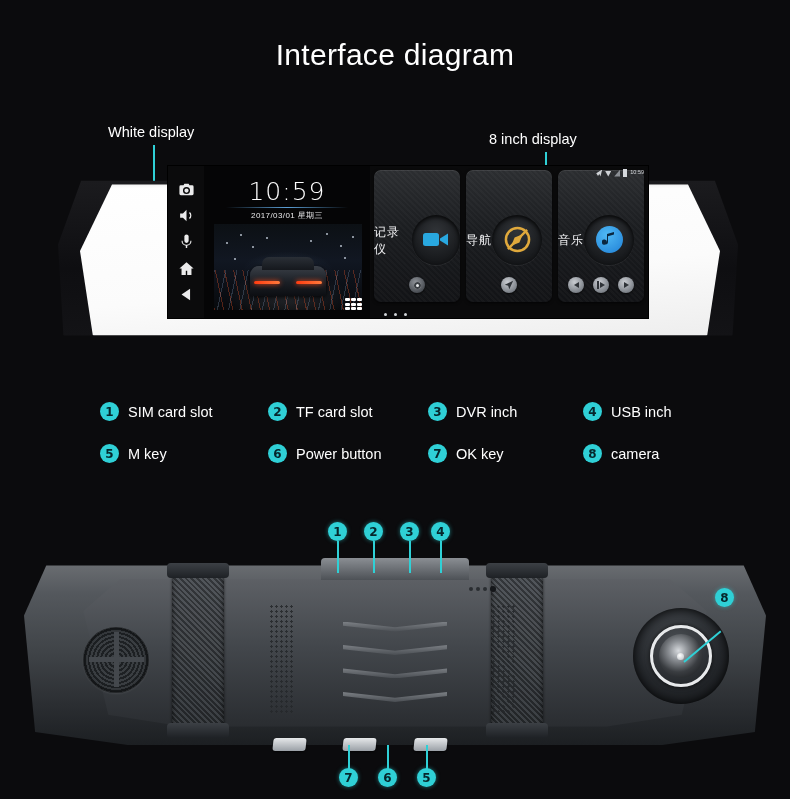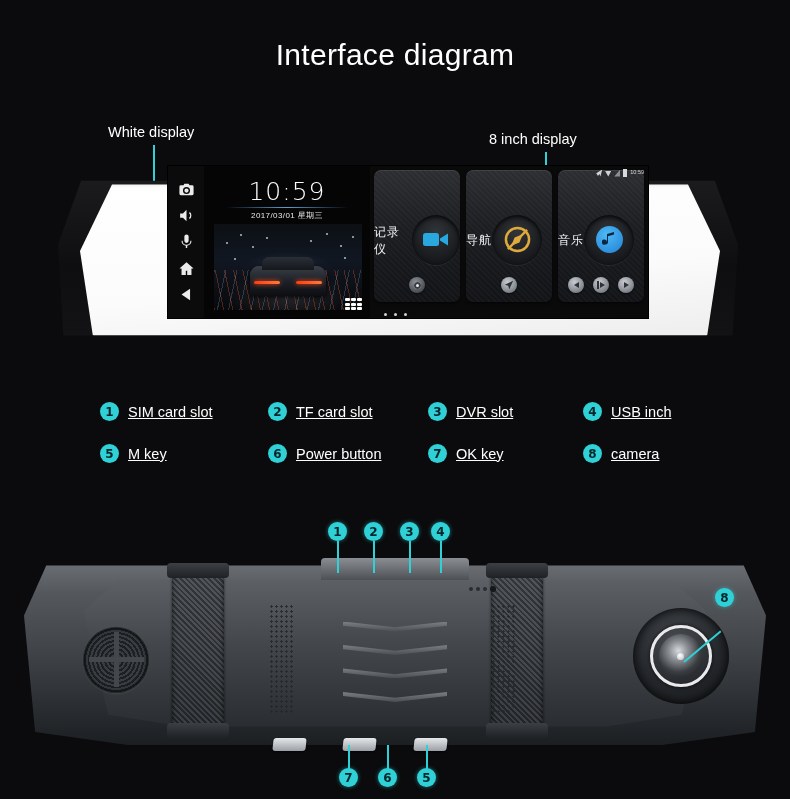--- a/index.html
+++ b/index.html
@@ -169,21 +169,21 @@
     display:grid; grid-template-columns: 168px 160px 155px 137px;
     row-gap:23px; align-items:center;
   }
   .leg-item{ display:flex; align-items:center; gap:9px; }
   .num{
     width:19px; height:19px; border-radius:50%; background:#2fd0d6;
     color:#06262b; font-size:12px; font-weight:700;
     display:flex; align-items:center; justify-content:center; flex:0 0 auto;
     font-family:"DejaVu Sans", sans-serif;
   }
-  .leg-txt{ font-size:14.5px; color:#fff; white-space:nowrap;text-decoration:underline; }
+  .leg-txt{ font-size:14.5px; color:#fff; white-space:nowrap; }
 
   
   .rear{ position:absolute; left:24px; top:560px; width:742px; height:185px; }
   .rear-body{
     position:absolute; inset:0;
     background:
       linear-gradient(180deg,#6d7074 0%, #54585d 18%, #3e4246 52%, #2b2e32 78%, #1c1f22 100%);
     clip-path: polygon(3% 3%, 97% 3%, 100% 30%, 98.5% 93%, 86% 100%, 14% 100%, 1.5% 93%, 0% 30%);
     border-radius:18px;
   }
@@ -451,21 +451,21 @@
     <div class="leg-item">
       <span class="num">1</span>
       <span class="leg-txt">SIM card slot</span>
     </div>
     <div class="leg-item">
       <span class="num">2</span>
       <span class="leg-txt">TF card slot</span>
     </div>
     <div class="leg-item">
       <span class="num">3</span>
-      <span class="leg-txt">DVR slot</span>
+      <span class="leg-txt">DVR inch</span>
     </div>
     <div class="leg-item">
       <span class="num">4</span>
       <span class="leg-txt">USB inch</span>
     </div>
     <div class="leg-item">
       <span class="num">5</span>
       <span class="leg-txt">M key</span>
     </div>
     <div class="leg-item">

